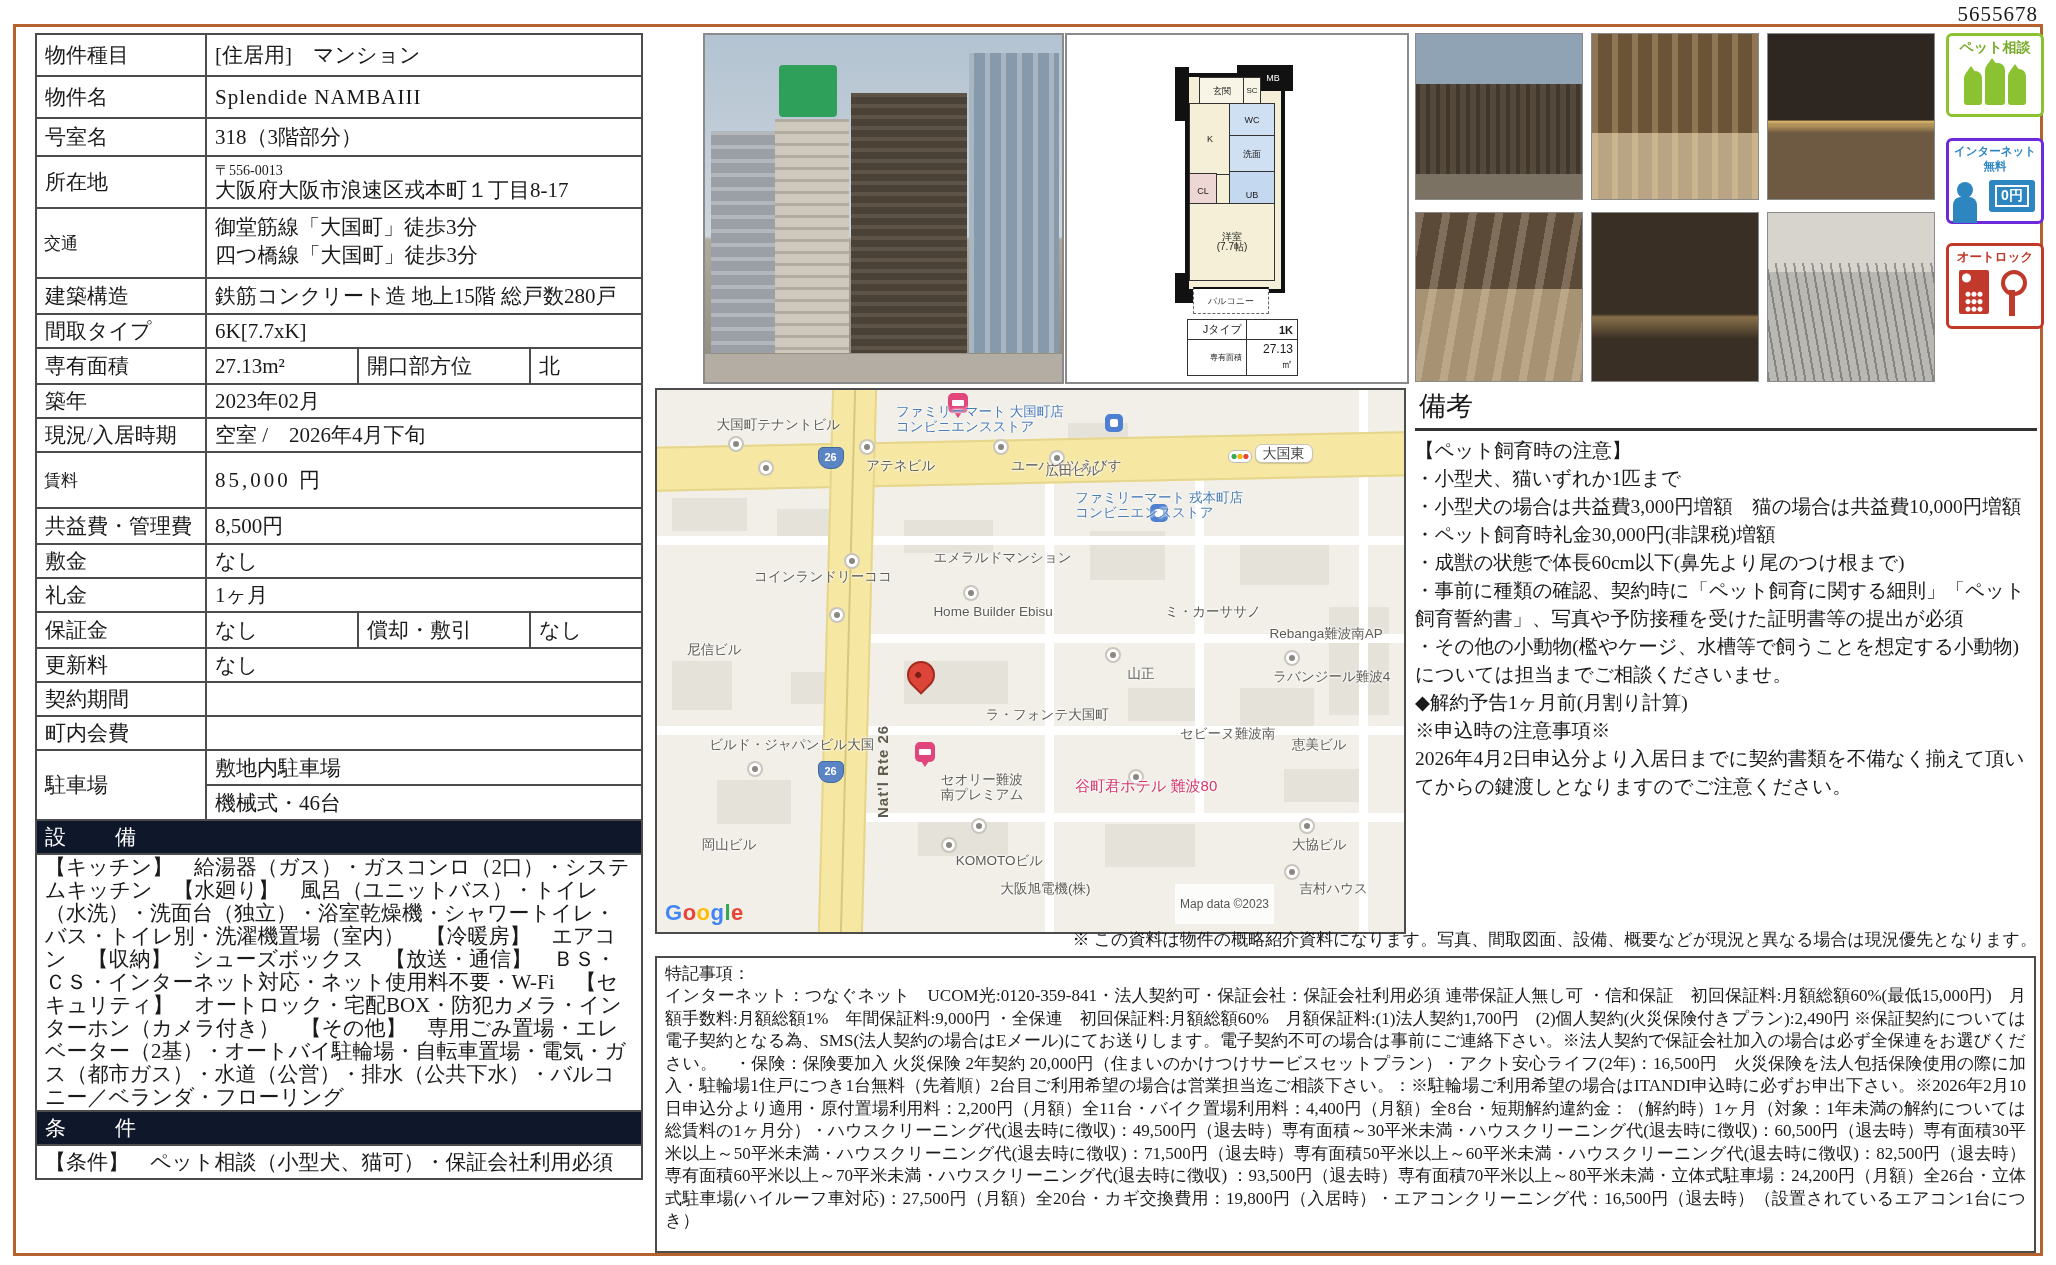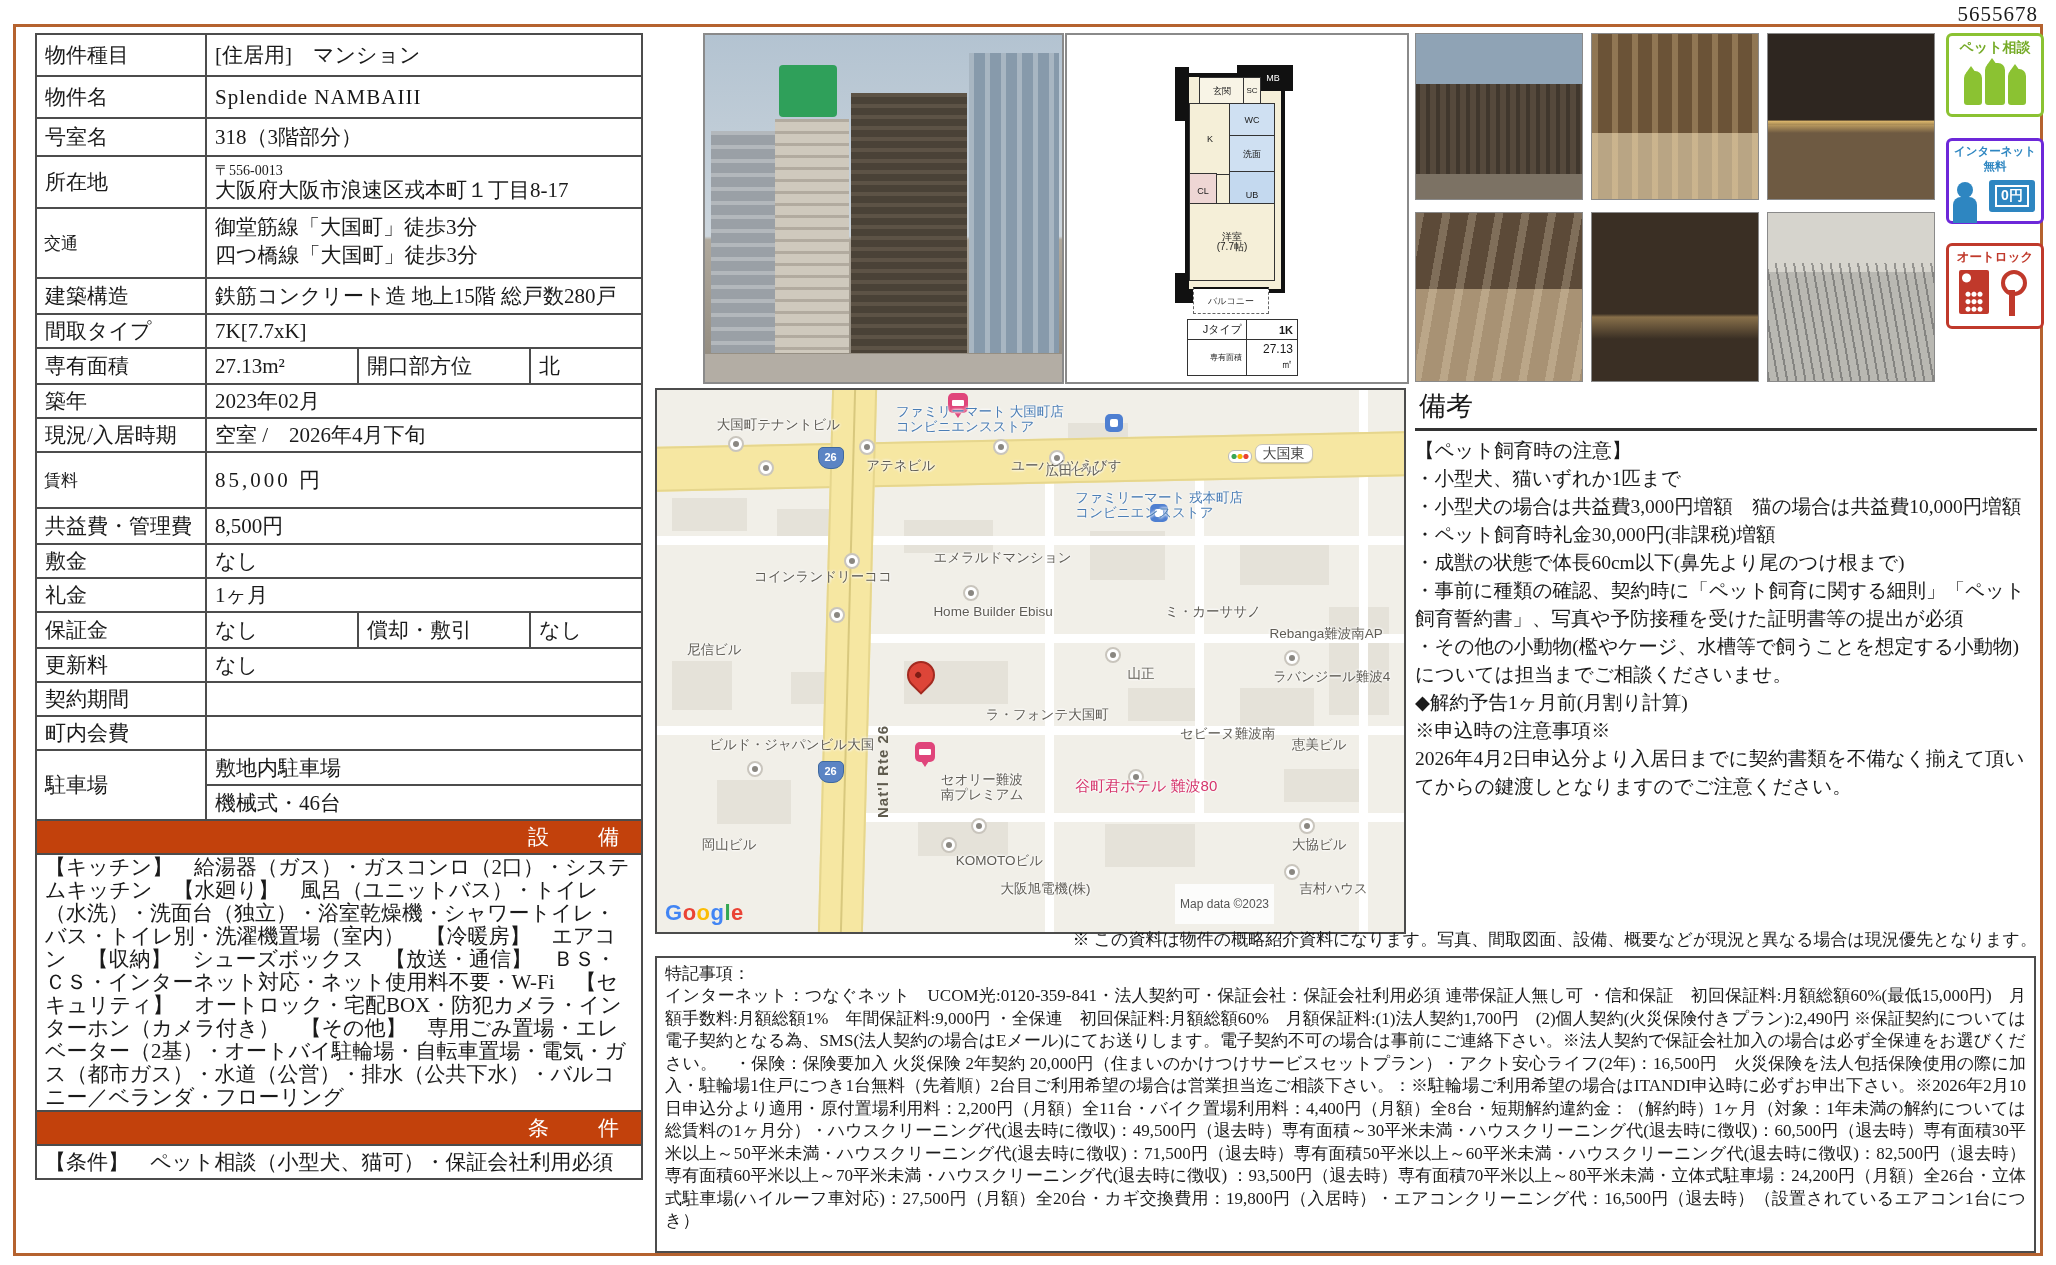--- a/index.html
+++ b/index.html
@@ -11,21 +11,21 @@
   
   .ltable{position:absolute;left:35px;top:33px;width:606px;border-collapse:collapse;table-layout:fixed;}
   .ltable td{border:2px solid #4c4c4c;padding:1px 8px;font-size:21px;vertical-align:middle;overflow:hidden;}
   .ltable .lab{background:#fff;}
   .ltable .sm{font-size:17px;padding-left:7px;}
   .big{font-size:24px;}
   .name{font-size:25px;letter-spacing:1px;}
   .zip{font-size:14px;line-height:15px;display:block;}
   .addr{font-size:21px;display:block;line-height:24px;}
   .rent{font-size:46px;letter-spacing:3px;}
-  .secband{background:#c2410c;color:#fff;text-align:right;font-size:22px;letter-spacing:14px;border:2px solid #4c4c4c;height:30px;}
+  .secband{background:#0f172a;color:#fff;text-align:left;font-size:22px;letter-spacing:14px;border:2px solid #4c4c4c;height:30px;}
   .eqtext{font-size:18px;line-height:23px;padding:4px 8px;}
   .condtext{font-size:19px;}
 
   
   .bphoto{position:absolute;left:703px;top:33px;width:357px;height:347px;border:2px solid #8a8a8a;overflow:hidden;
      background:linear-gradient(180deg,#b3c3d1 0%,#cdd6dd 58%,#b0a99d 59%,#8f887c 100%);}
   .bp-l{position:absolute;left:6px;top:96px;width:64px;height:222px;background:#9aa0a6;
      background-image:repeating-linear-gradient(180deg,rgba(255,255,255,.25) 0 4px,transparent 4px 14px);}
   .bp-sign{position:absolute;left:74px;top:30px;width:58px;height:52px;background:#2fa05a;border-radius:4px;}
   .bp-c1{position:absolute;left:70px;top:84px;width:74px;height:234px;background:#cfc9bd;
@@ -174,21 +174,21 @@
         <div>御堂筋線「大国町」徒歩3分</div>
         <div>四つ橋線「大国町」徒歩3分</div>
           </td>
         </tr>
     <tr style="height:36px">
           <td class="lab">建築構造</td>
           <td colspan="3">鉄筋コンクリート造 地上15階 総戸数280戸</td>
         </tr>
     <tr style="height:34px">
           <td class="lab">間取タイプ</td>
-          <td colspan="3">7K[7.7xK]</td>
+          <td colspan="3">6K[7.7xK]</td>
         </tr>
     <tr style="height:36px">
           <td class="lab">専有面積</td>
           <td>27.13m²</td>
           <td class="lab">開口部方位</td>
           <td>北</td>
         </tr>
     <tr style="height:34px">
           <td class="lab">築年</td>
           <td colspan="3">2023年02月</td>

